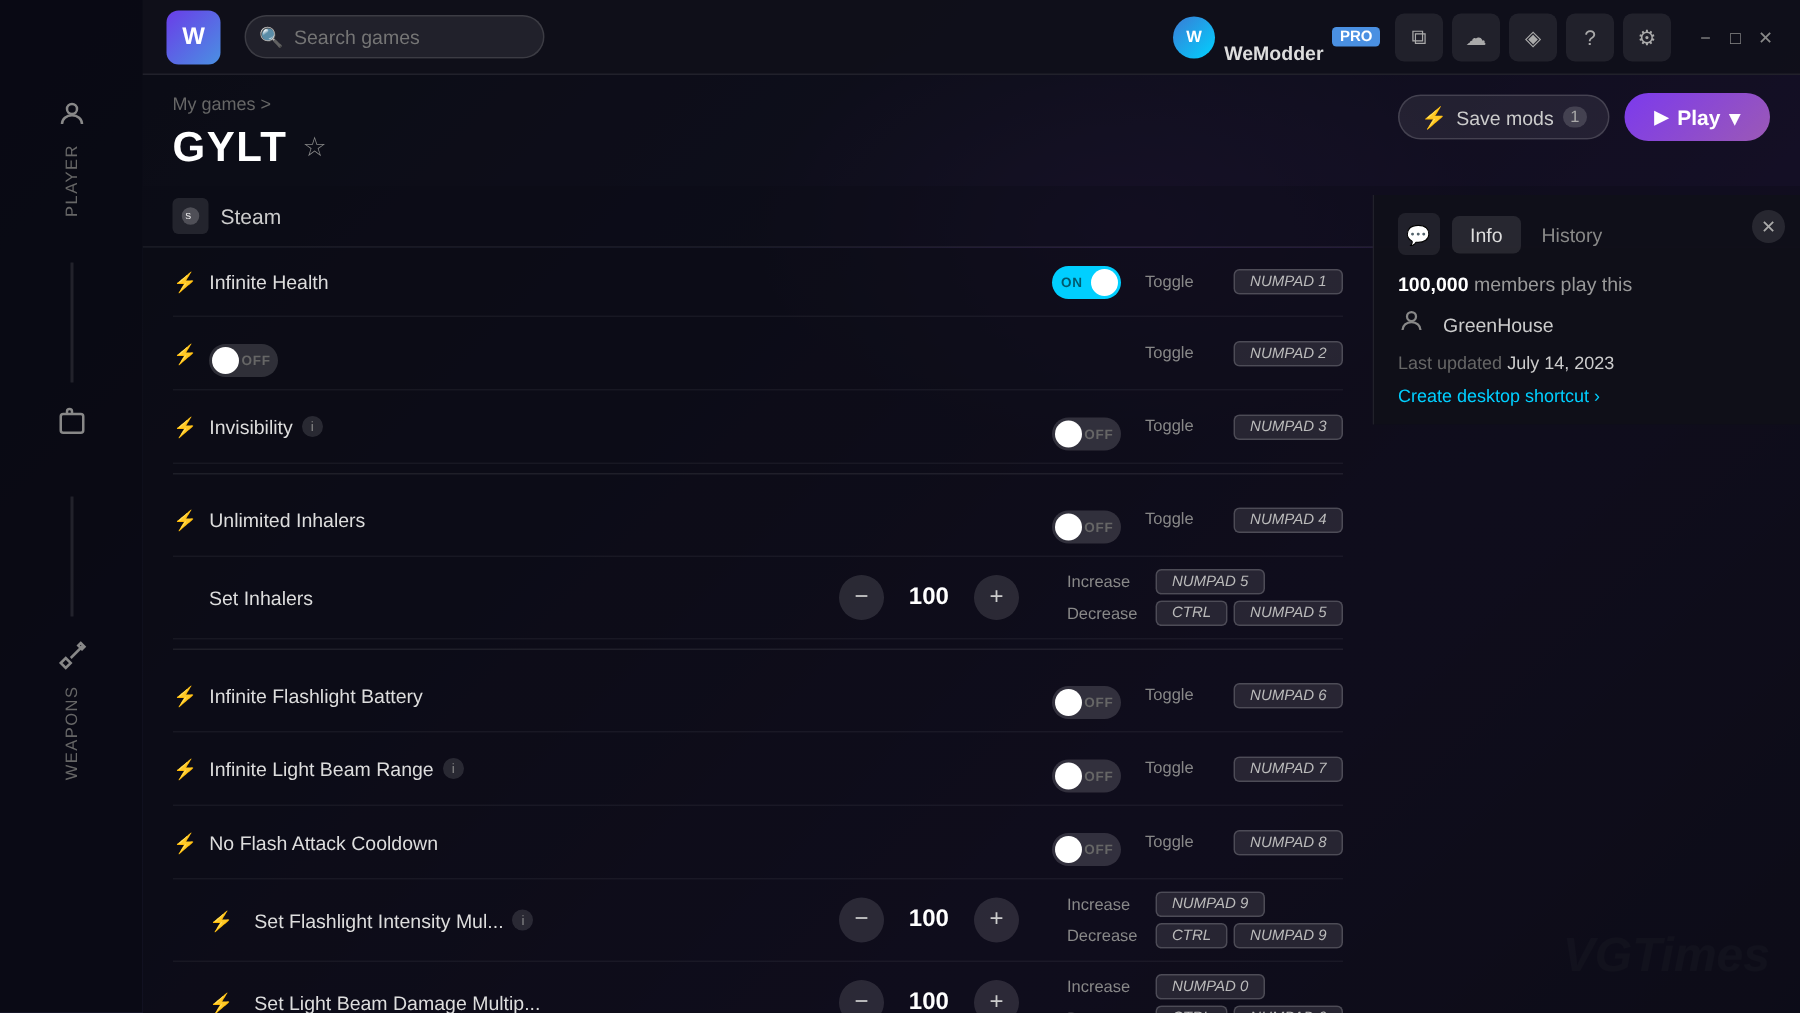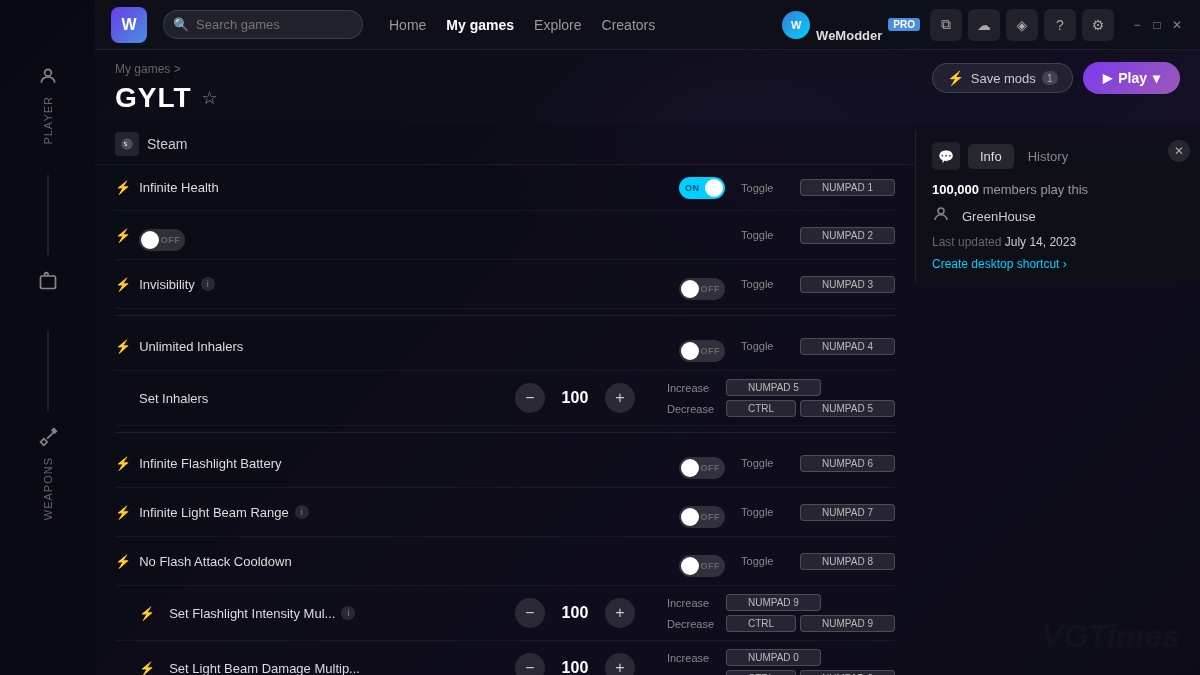--- a/index.html
+++ b/index.html
@@ -586,25 +586,26 @@
     .kb-label {
       font-size: 11px;
       color: #888;
       min-width: 55px;
     }
 
     .kb-key {
       background: rgba(255,255,255,0.1);
       border: 1px solid rgba(255,255,255,0.18);
       border-radius: 4px;
-      padding: 2px 21px;
+      padding: 2px 10px;
       font-size: 10px;
       color: #bbb;
       font-weight: 500;
       white-space: nowrap;
+      font-style: italic;
     }
 
     
     .set-value-row {
       display: flex;
       align-items: center;
       padding: 8px 0;
       border-bottom: 1px solid rgba(255,255,255,0.05);
       gap: 22px;
       padding-left: 24px;
@@ -698,26 +699,20 @@
 <div class="main-content">
 
   <div class="topbar">
     <div class="logo">W</div>
 
     <div class="search-wrap">
       <span class="search-icon-inner">🔍</span>
       <input class="search-bar" type="text" placeholder="Search games" style="">
     </div>
 
-    <div class="nav-links">
-      <span class="nav-link">Home</span>
-      <span class="nav-link active">My games</span>
-      <span class="nav-link">Explore</span>
-      <span class="nav-link">Creators</span>
-    </div>
 
     <div class="nav-spacer"></div>
 
     <div class="user-area">
       <div class="user-badge">
         <div class="user-avatar-small">W</div>
         <span class="username">WeModder</span>
         <span class="pro-badge">PRO</span>
       </div>
       <div class="topbar-icons">

